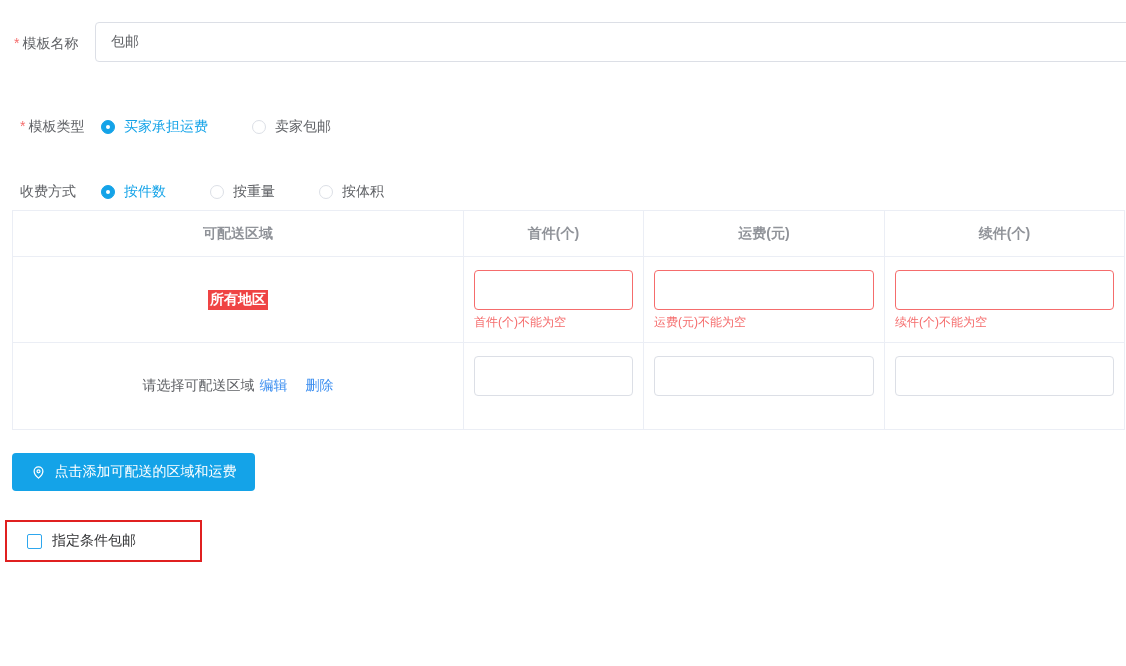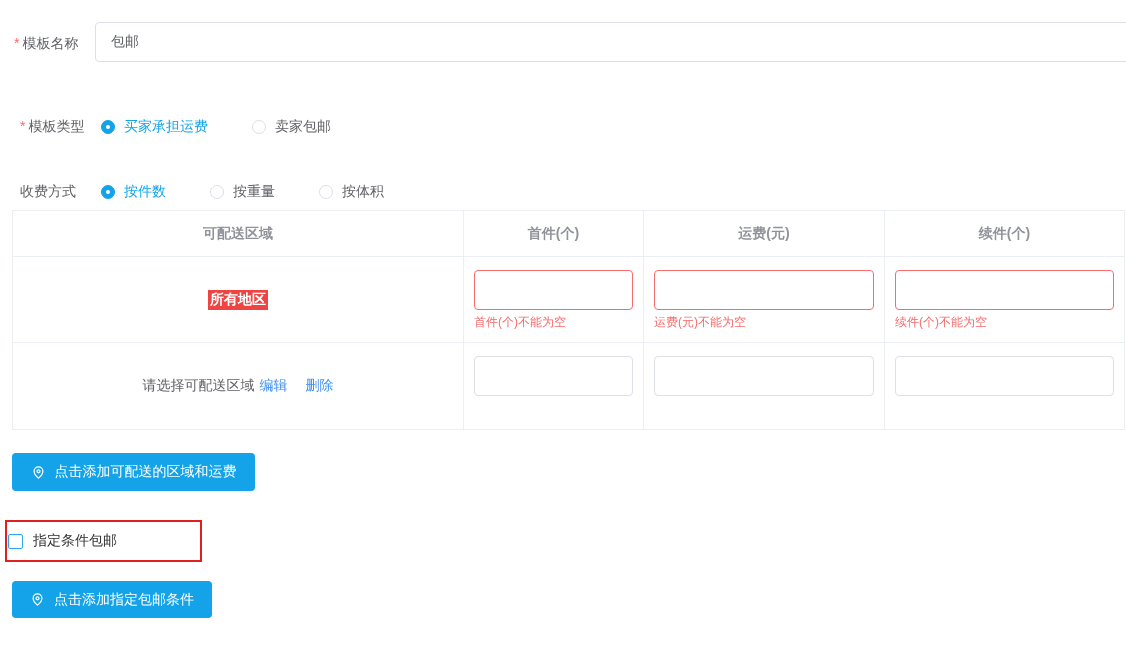--- a/index.html
+++ b/index.html
@@ -87,21 +87,21 @@
   }
   .btn-add-region { left: 12px; top: 453px; width: 243px; height: 38px; }
   .btn-add-condition { left: 12px; top: 581px; width: 200px; height: 37px; }
   .pin-icon { margin-right: 9px; display: inline-flex; }
 
   
   .cond-box {
     position: absolute; left: 5px; top: 520px;
     width: 197px; height: 42px;
     border: 2px solid #e02020;
-    display: flex; align-items: center; padding-left: 1px;
+    display: flex; align-items: center; padding-left: 20px;
     background: #fff;
   }
   .checkbox {
     width: 15px; height: 15px; border: 1px solid #2ea7ee;
     border-radius: 2px; background: #fff; margin-right: 10px; flex: none;
     cursor: pointer;
   }
   .cond-label { color: #303133; }
 </style>
 </head>
@@ -198,23 +198,14 @@
       </svg>
     </span>
     <span>点击添加可配送的区域和运费</span>
   </button>
 
   <div class="cond-box">
     <span class="checkbox"></span>
     <span class="cond-label">指定条件包邮</span>
   </div>
 
-  <button class="btn-primary btn-add-condition">
-    <span class="pin-icon">
-      <svg width="15" height="15" viewBox="0 0 24 24" fill="none" stroke="#ffffff" stroke-width="2">
-        <path d="M12 21s-7-5.6-7-11a7 7 0 1 1 14 0c0 5.4-7 11-7 11z"></path>
-        <circle cx="12" cy="10" r="2.4"></circle>
-      </svg>
-    </span>
-    <span>点击添加指定包邮条件</span>
-  </button>
 
 </div>
 
 </body></html>

